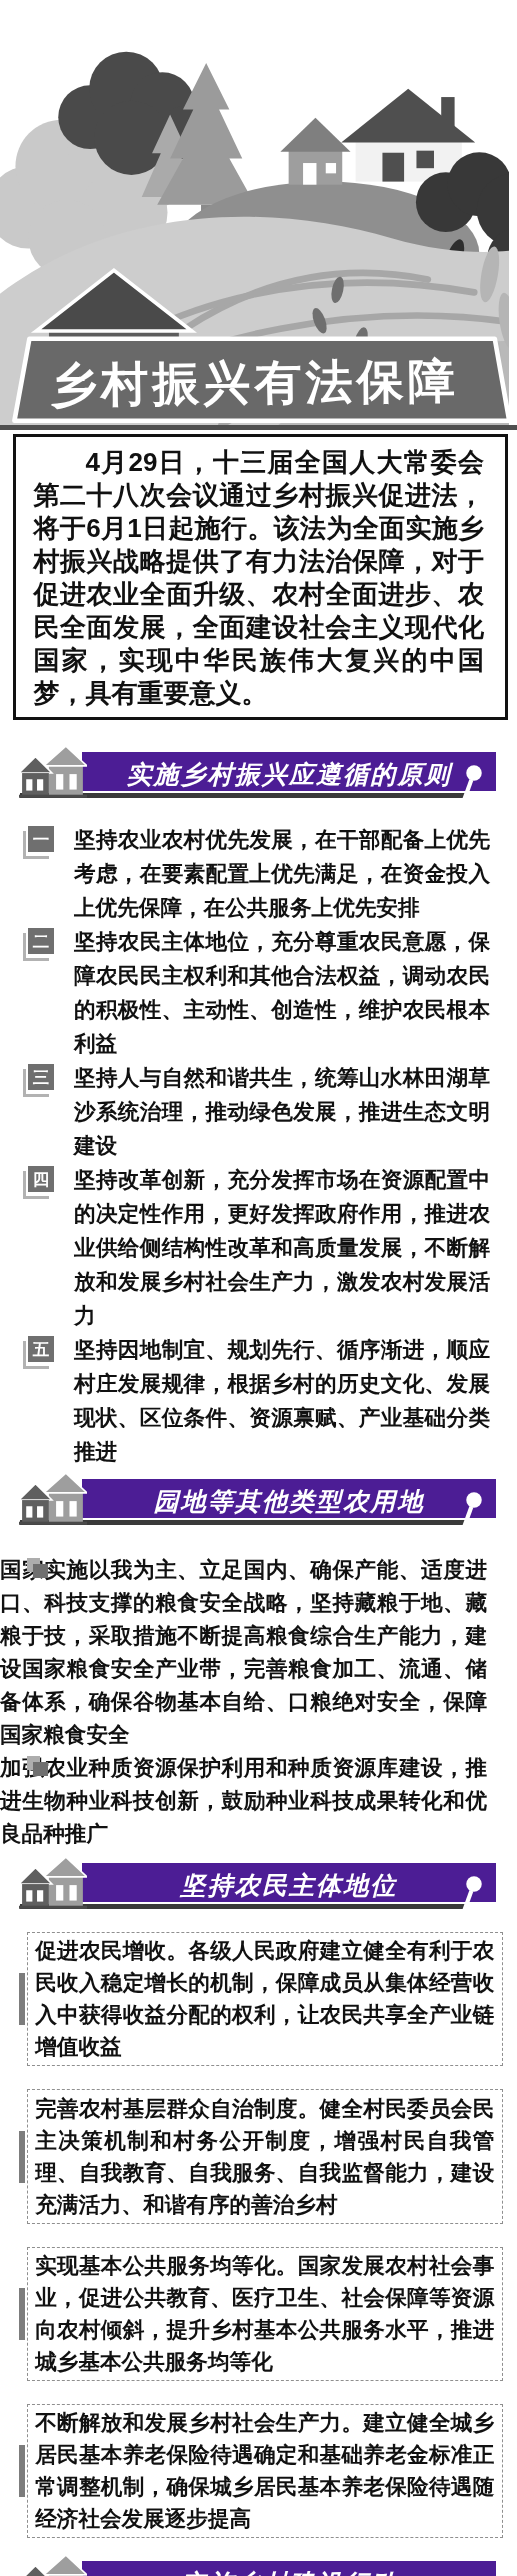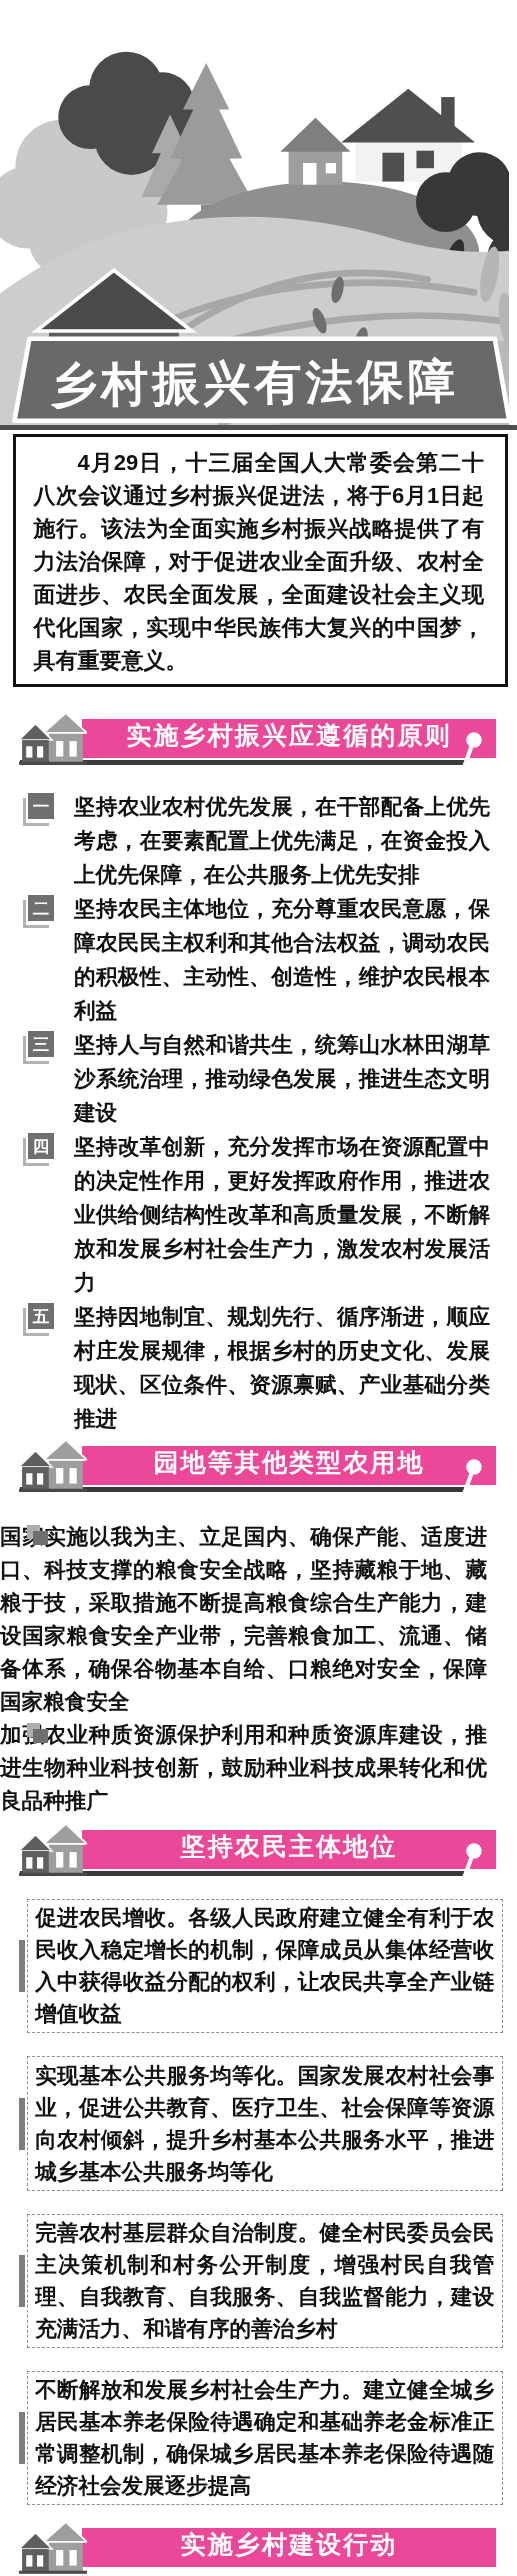--- a/index.html
+++ b/index.html
@@ -14,29 +14,29 @@
   .hero-title{
     position:absolute;left:41px;right:41px;top:320px;text-align:center;
     font-size:47px;font-weight:700;color:#fff;letter-spacing:4.1px;
     transform:rotate(-0.6deg);white-space:nowrap;
   }
   .separator{height:4.6px;background:#4f4f4f;}
   
   .intro{
     margin:4.1px 10.3px 0 13px;border:3.6px solid #111;
     padding:9.3px 20.6px 7.2px 17.5px;
-    font-size:22px;line-height:33px;font-weight:700;
+    font-size:26px;line-height:33px;font-weight:700;
     text-align:justify;word-break:break-all;
   }
   .intro p{margin:0;text-indent:2em;}
   
   .sec-header{position:relative;height:55px;}
   .sh-bar{
     position:absolute;left:82px;top:8.8px;width:414px;height:39px;
-    background:#ec4899;display:flex;align-items:flex-start;justify-content:center;z-index:1;
+    background:#4c1d95;display:flex;align-items:flex-end;justify-content:center;z-index:1;font-style:italic;
   }
   .sh-title{font-size:25px;font-weight:700;color:#fff;letter-spacing:2.1px;white-space:nowrap;}
   .sh-underline{position:absolute;left:19.6px;top:50px;width:447px;height:4.6px;background:#3a3a3a;z-index:0;}
   .sh-houses{position:absolute;left:18.5px;top:0;width:68px;height:55px;z-index:2;}
   .sh-pin{position:absolute;left:443px;top:15.5px;width:62px;height:57px;z-index:3;overflow:visible;}
   .mt-s1{margin-top:23px;}
   .mt-s2{margin-top:1px;}
   .mt-s3{margin-top:4.1px;padding-left:14px;}
   .mt-s4{margin-top:14.4px;}
   
@@ -253,26 +253,26 @@
   <svg class="sh-pin" viewBox="0 0 120 110" width="62" height="57">
     <line x1="55" y1="40" x2="34" y2="98" stroke="#fff" stroke-width="8"></line>
     <circle cx="60" cy="27" r="15" fill="#fff"></circle>
   </svg>
 </div>
 <div class="boxes">
   <div class="dbox">
     <p>促进农民增收。各级人民政府建立健全有利于农民收入稳定增长的机制，保障成员从集体经营收入中获得收益分配的权利，让农民共享全产业链增值收益</p>
   </div>
   <div class="dbox">
+    <p>完善农村基层群众自治制度。健全村民委员会民主决策机制和村务公开制度，增强村民自我管理、自我教育、自我服务、自我监督能力，建设充满活力、和谐有序的善治乡村</p>
+  </div>
+  <div class="dbox">
     <p>实现基本公共服务均等化。国家发展农村社会事业，促进公共教育、医疗卫生、社会保障等资源向农村倾斜，提升乡村基本公共服务水平，推进城乡基本公共服务均等化</p>
   </div>
   <div class="dbox">
-    <p>完善农村基层群众自治制度。健全村民委员会民主决策机制和村务公开制度，增强村民自我管理、自我教育、自我服务、自我监督能力，建设充满活力、和谐有序的善治乡村</p>
-  </div>
-  <div class="dbox">
     <p>不断解放和发展乡村社会生产力。建立健全城乡居民基本养老保险待遇确定和基础养老金标准正常调整机制，确保城乡居民基本养老保险待遇随经济社会发展逐步提高</p>
   </div>
 </div>
 
 <div class="sec-header mt-s4">
   <div class="sh-bar">
     <span class="sh-title">实施乡村建设行动</span>
   </div>
 
   <svg class="sh-houses" viewBox="0 0 132 106">

